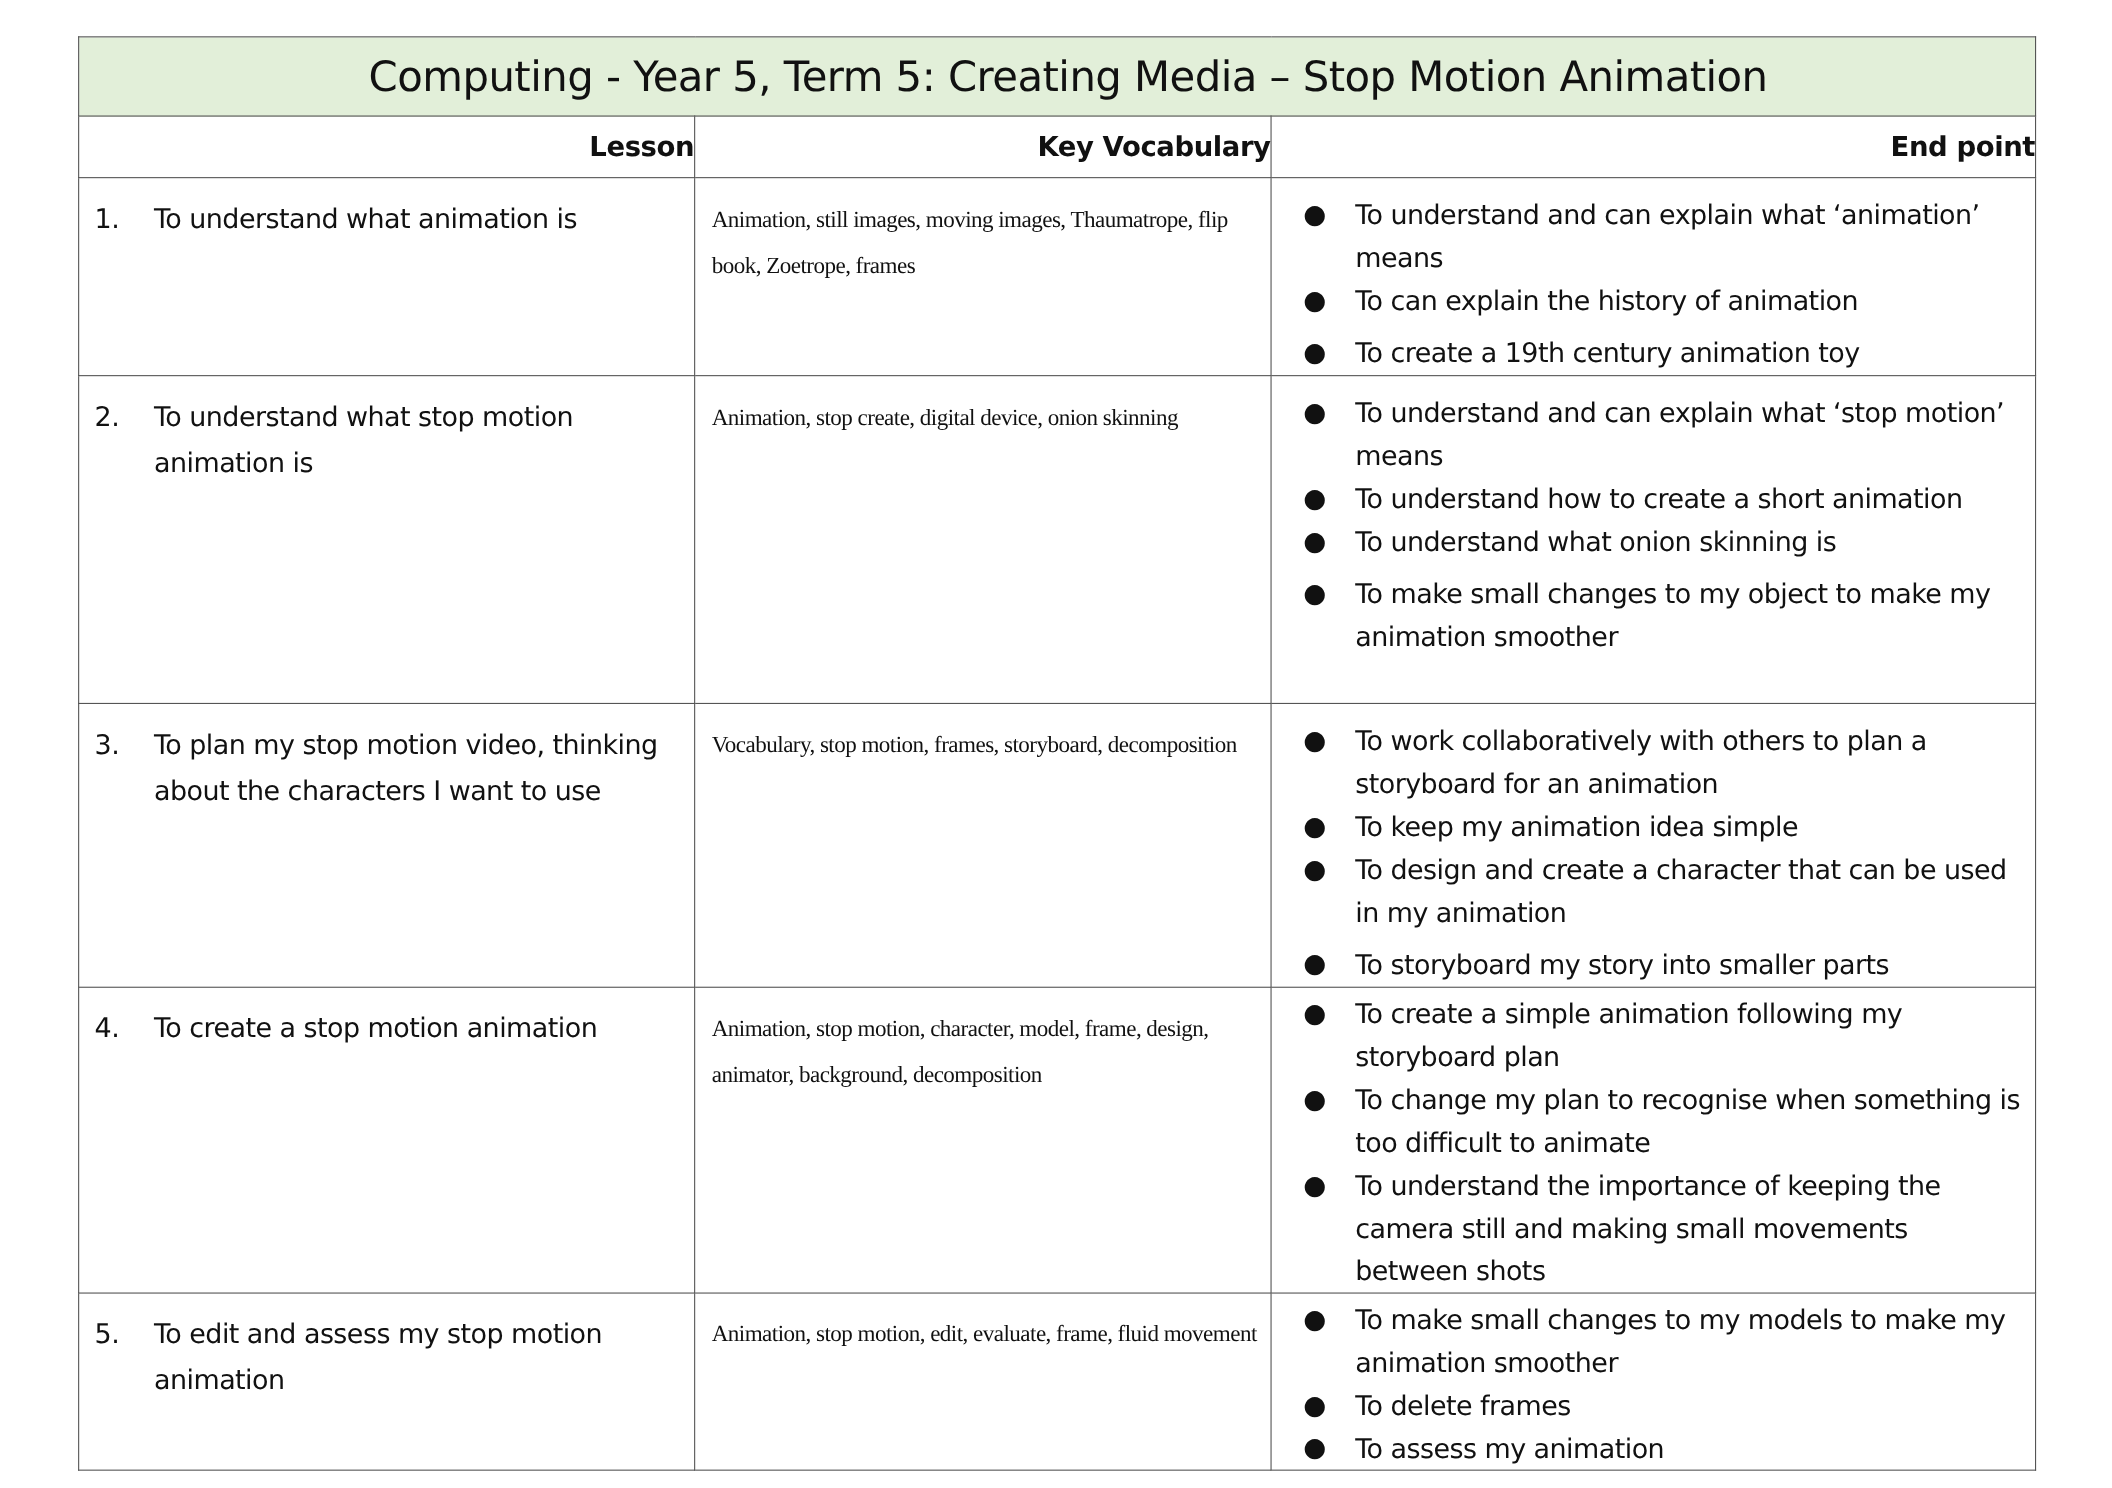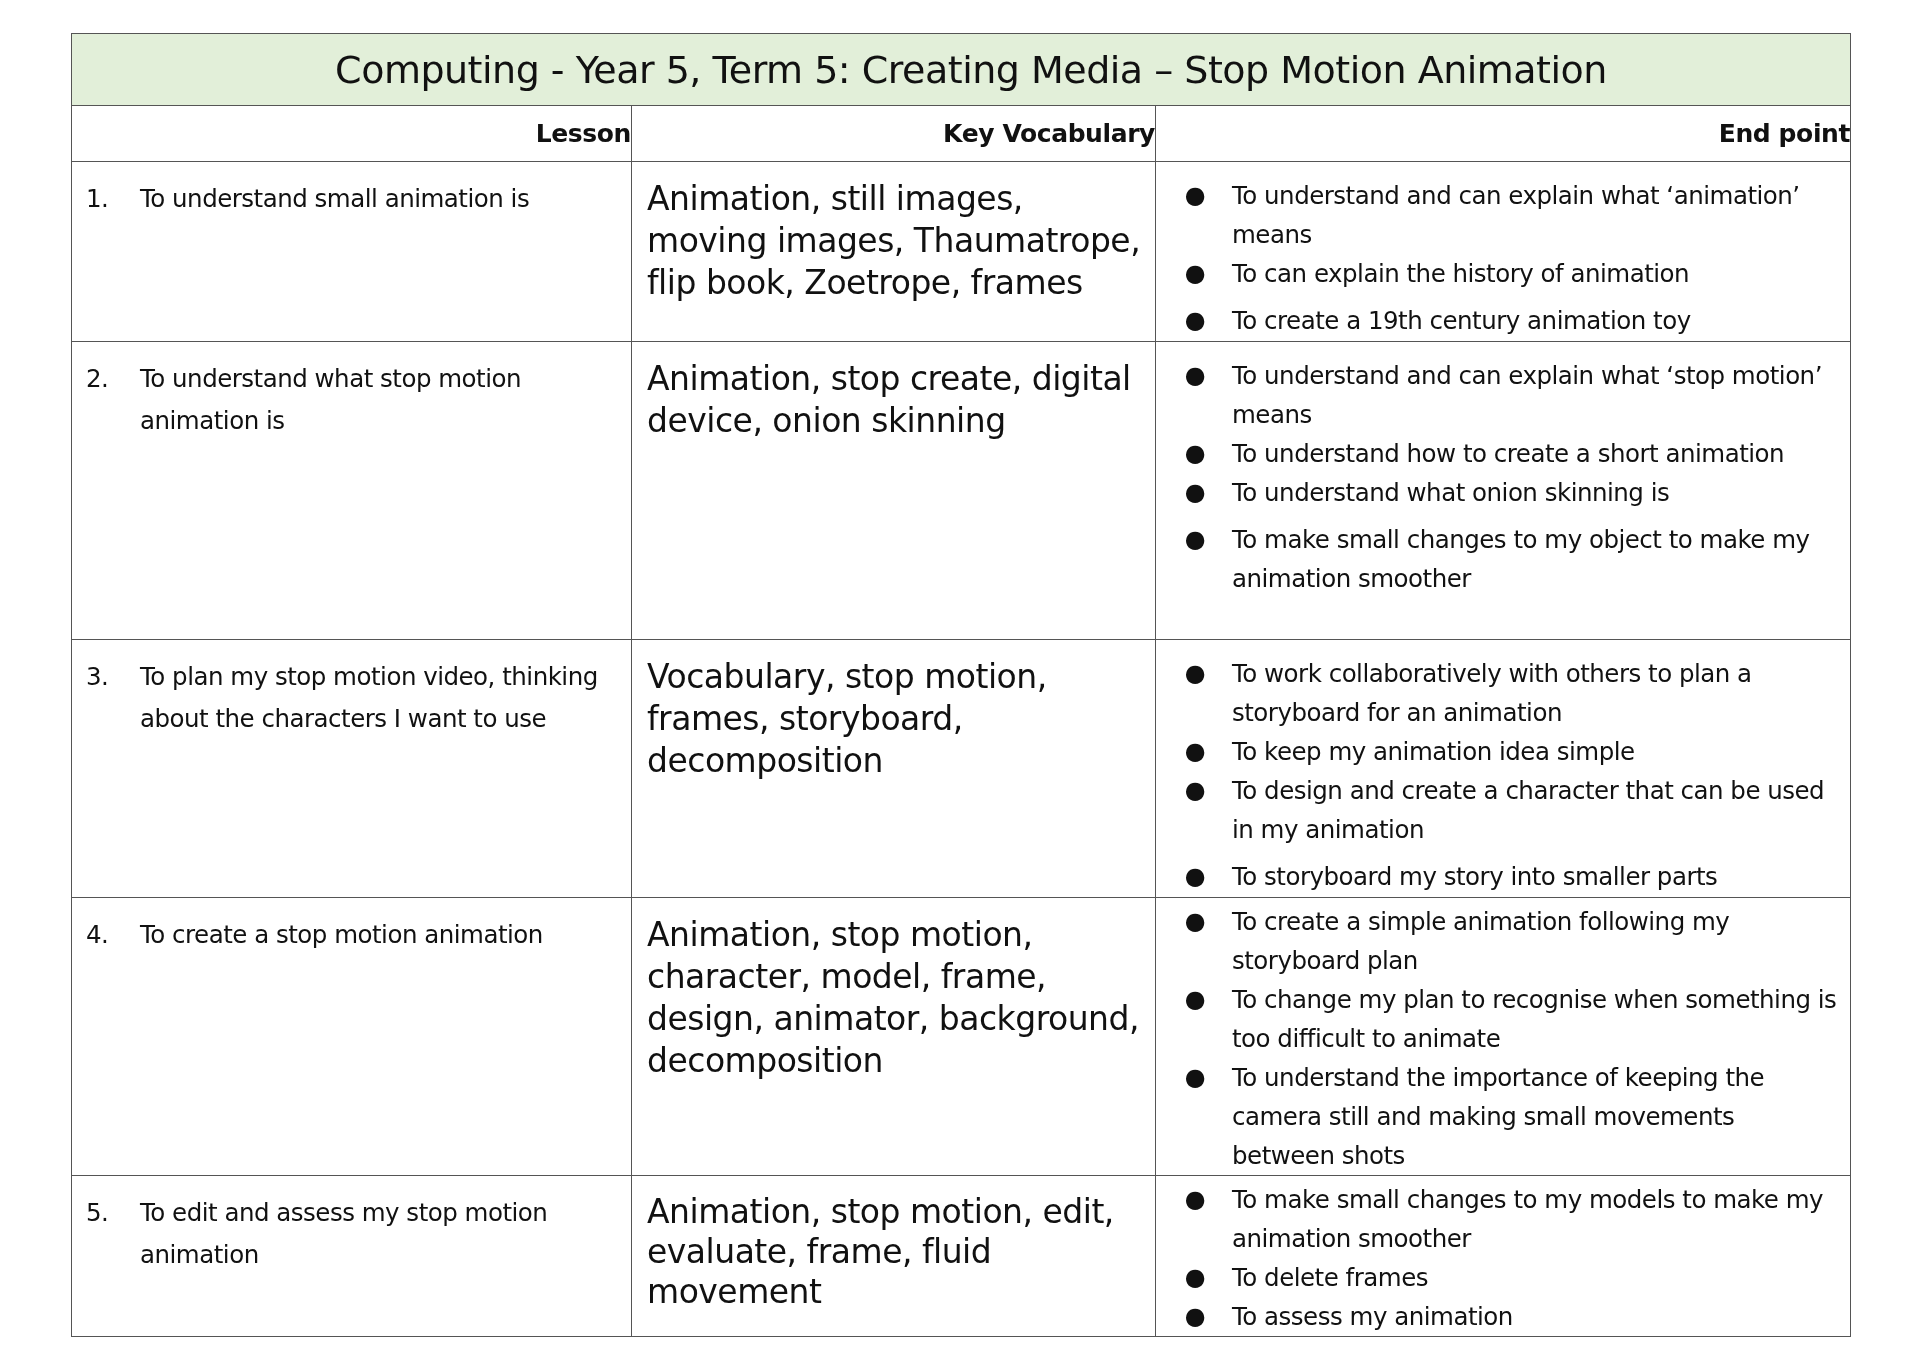--- a/index.html
+++ b/index.html
@@ -8,21 +8,21 @@
   .doc { position: absolute; left: 71px; top: 33px; width: 1779px; }
   table { border-collapse: collapse; width: 1779px; table-layout: fixed; }
   td, th { border: 1.6px solid #555; vertical-align: top; padding: 0; }
   .title-cell { background: #e2efd9; height: 71px; text-align: center;
                 vertical-align: middle; font-size: 38px; letter-spacing: -0.5px; padding-left: 20px; }
   .hdr th { height: 55px; text-align: right; font-weight: bold; font-size: 25px;
             padding-left: 14px; vertical-align: middle; letter-spacing: -0.4px; }
   .lesson { padding: 16px 10px 0 14px; font-size: 24.5px; line-height: 42px; letter-spacing: -0.5px; }
   .lesson .row { display: flex; }
   .lesson .num { width: 54px; flex: none; }
-  .vocab { padding: 16px 10px 12px 15px; font-size: 33px; line-height: 42px; letter-spacing: -0.5px; }
+  .vocab { padding: 16px 10px 12px 15px; font-size: 21px; line-height: 42px; letter-spacing: -0.5px; font-family: Liberation Serif, serif; }
   .endpts { padding: 14px 8px 0 0; font-size: 24.5px; line-height: 39px; letter-spacing: -0.5px; }
   .endpts ul { list-style: none; margin: 0; padding: 0; }
   .endpts li { display: flex; margin-bottom: 0; }
   .endpts li.gap { margin-top: 8px; }
   .endpts .bullet { width: 74px; flex: none; text-align: center; font-size: 24px; padding-left: 2px; }
   .endpts .txt { flex: 1; }
   col.c1 { width: 560px; } col.c2 { width: 524px; } col.c3 { width: 695px; }
 </style>
 </head>
 <body>
@@ -41,21 +41,21 @@
   <tr class="hdr">
     <th>Lesson</th>
     <th>Key Vocabulary</th>
     <th>End point</th>
   </tr>
 
   <tr style="height:180px">
     <td class="lesson">
       <div class="row">
               <span class="num">1.</span>
-              <span>To understand small animation is</span>
+              <span>To understand what animation is</span>
             </div>
     </td>
     <td class="vocab">Animation, still images, moving images, Thaumatrope, flip book, Zoetrope, frames</td>
     <td class="endpts">
       <ul>
         <li>
                 <span class="bullet">●</span>
                 <span class="txt">To understand and can explain what ‘animation’ means</span>
               </li>
         <li>

